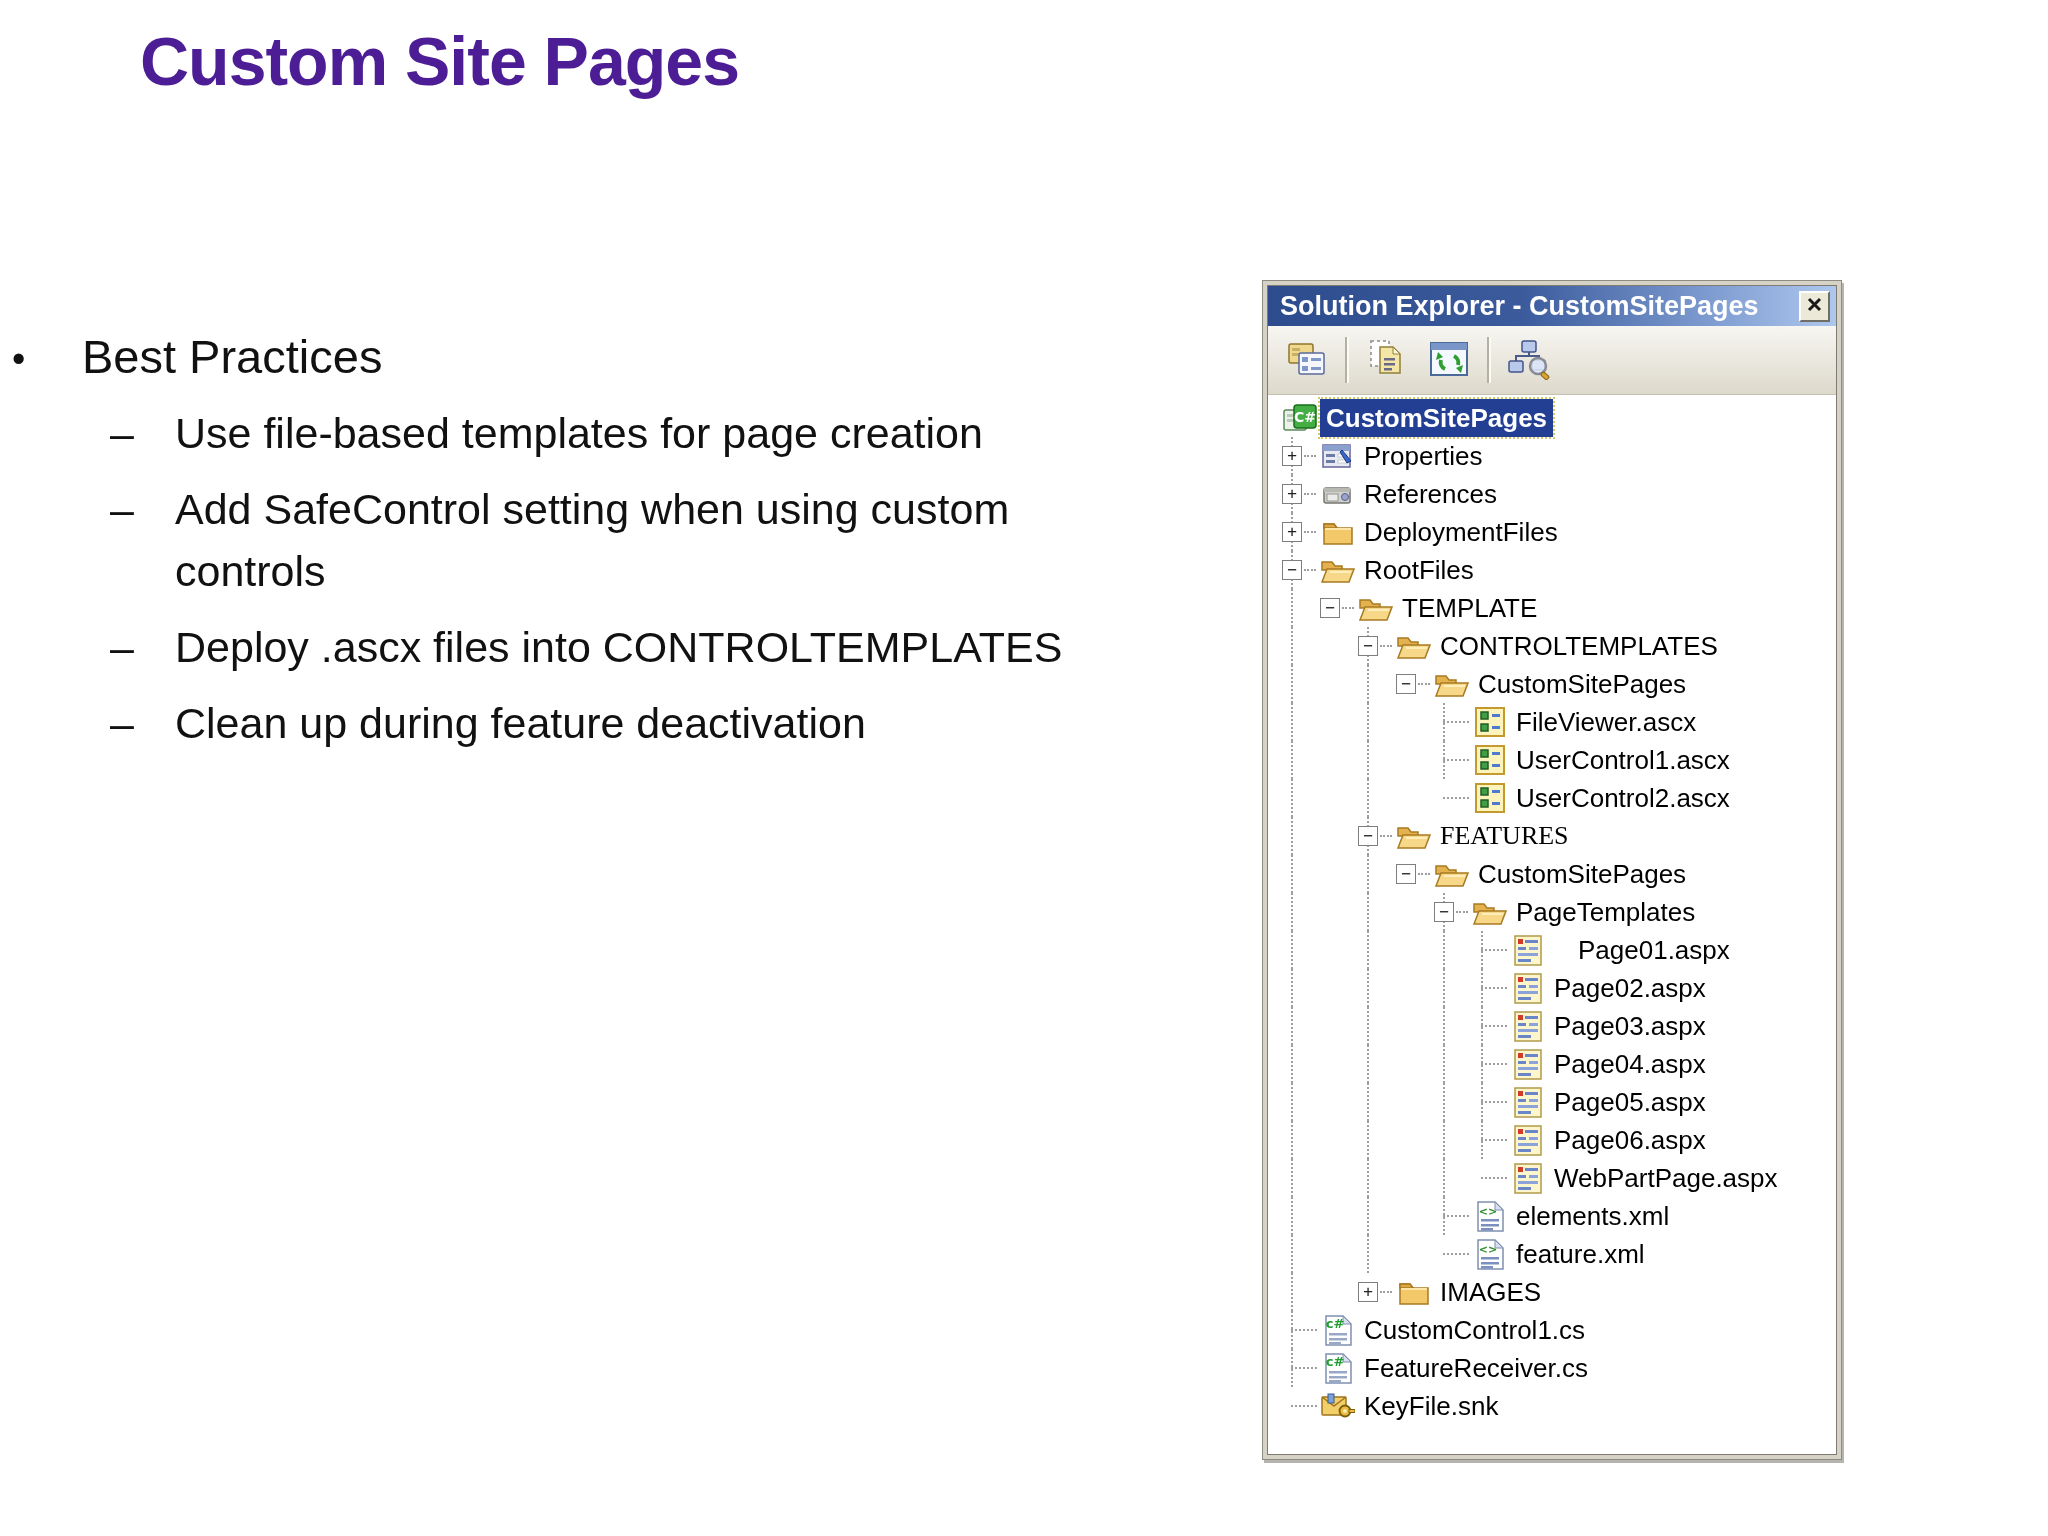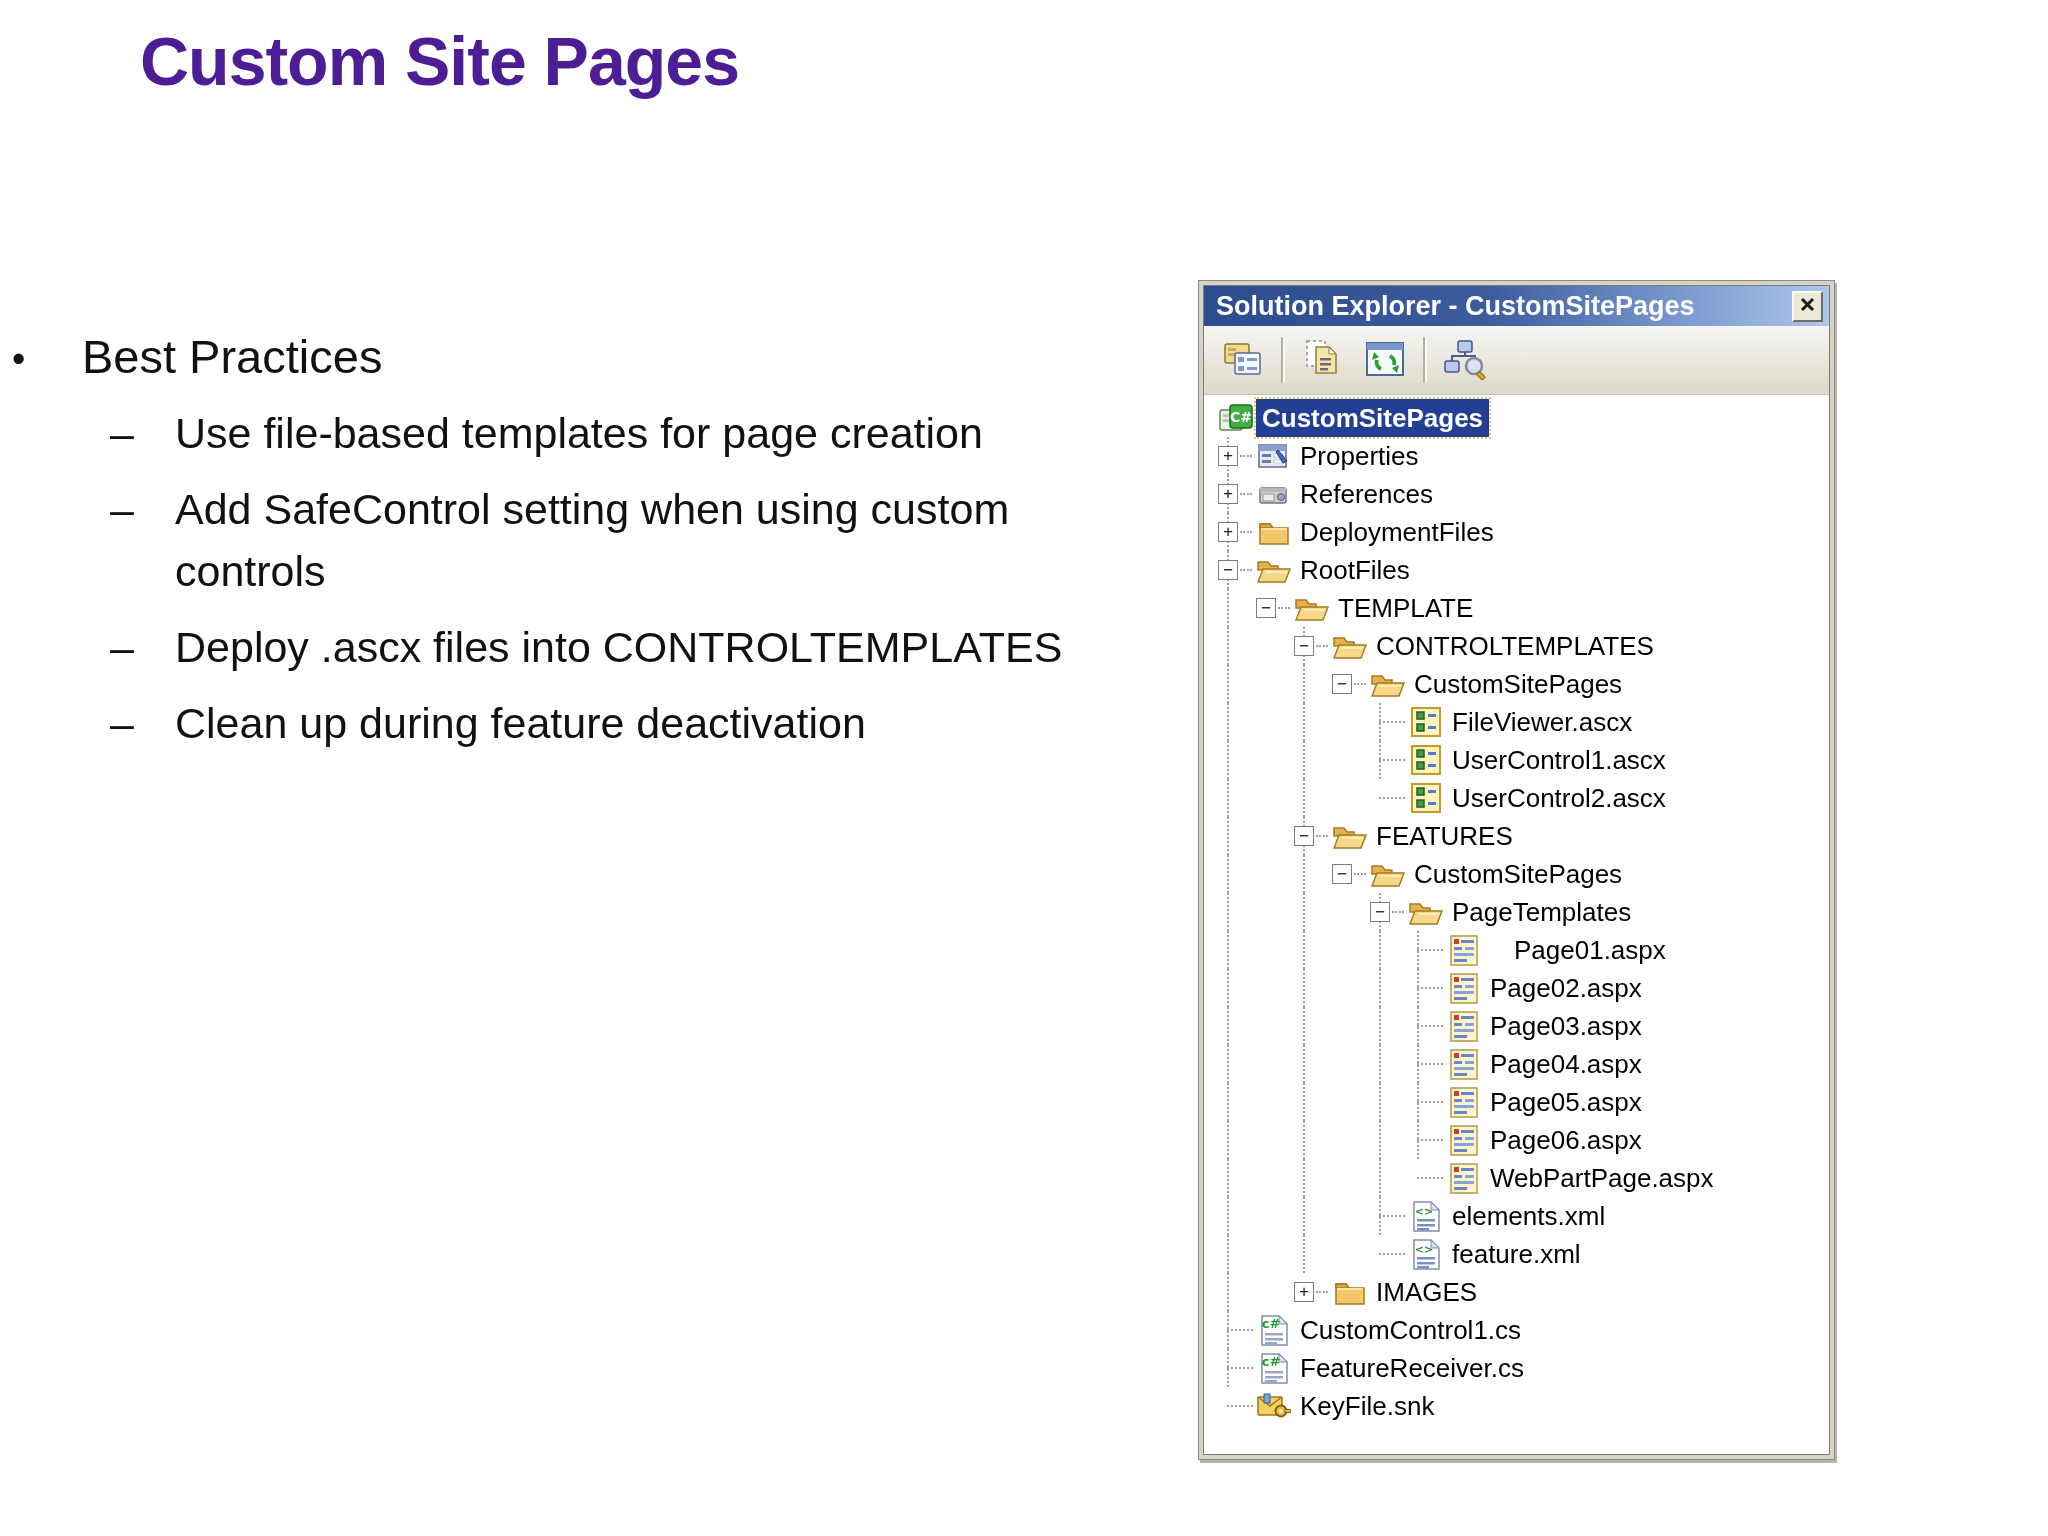--- a/index.html
+++ b/index.html
@@ -12,21 +12,21 @@
     position:absolute;left:140px;top:22px;margin:0;
     font-size:68px;font-weight:bold;letter-spacing:-1px;color:#4c1d95;
   }
   .bullets{position:absolute;left:0;top:328px;width:1180px;}
   .b1{position:relative;padding-left:82px;font-size:47px;line-height:58px;margin-bottom:16px;}
   .b1 .mark{position:absolute;left:12px;top:2px;font-size:38px;}
   .b2{position:relative;padding-left:175px;font-size:43px;line-height:62px;margin-bottom:14px;width:1120px;box-sizing:border-box;}
   .b2 .mark{position:absolute;left:110px;top:0;}
   
   .sx{
-    position:absolute;left:1198px;top:280px;width:637px;height:1180px;
+    position:absolute;left:1262px;top:280px;width:580px;height:1180px;
     background:#d6d2c6;border:1px solid #8e8c82;padding:4px;box-sizing:border-box;
     box-shadow:2px 3px 0 rgba(120,118,108,.55);
   }
   .sx-inner{height:100%;display:flex;flex-direction:column;border:1px solid #7e7c72;background:#ece9dd;box-sizing:border-box;}
   .sx-titlebar{
     height:40px;flex:0 0 40px;display:flex;align-items:center;
     background:linear-gradient(90deg,#2d4c8d 0%,#3b5b9d 45%,#7e9cd0 78%,#aec7ee 100%);
     color:#fff;font-weight:bold;font-size:27px;padding:0 6px 0 12px;
   }
   .sx-titlebar .txt{flex:1;white-space:nowrap;overflow:hidden;}
@@ -294,21 +294,21 @@
             <i class="guide" style="left: 99px;"></i>
             <span class="expbox" style="left: 90px;">−</span>
             <i class="hdots" style="left: 112px; width: 12px;"></i>
             <span class="ticon" style="left: 128px;">
               <svg width="34" height="27" viewBox="0 0 34 27">
                 <path d="M1 5 h10 l3 4 h7 v4 H1 z" fill="#e3b24e" stroke="#a87a20" stroke-width="1.5"></path>
                 <path d="M8 12 h25 l-5 13 H1 l5 -13 z" fill="#f7d889" stroke="#a87a20" stroke-width="1.5"></path>
                 <path d="M9 15 h21" stroke="#ffeebb" stroke-width="2"></path>
               </svg>
             </span>
-            <span class="tlabel" style="left: 166px;">FEATURES</span>
+            <span class="tlabel" style="left: 166px; font-family: Liberation Serif, serif;">FEATURES</span>
           </div>
           <div class="trow">
             <i class="guide" style="left: 23px;"></i>
             <i class="guide" style="left: 99px;"></i>
             <span class="expbox" style="left: 128px;">−</span>
             <i class="hdots" style="left: 150px; width: 12px;"></i>
             <span class="ticon" style="left: 166px;">
               <svg width="34" height="27" viewBox="0 0 34 27">
                 <path d="M1 5 h10 l3 4 h7 v4 H1 z" fill="#e3b24e" stroke="#a87a20" stroke-width="1.5"></path>
                 <path d="M8 12 h25 l-5 13 H1 l5 -13 z" fill="#f7d889" stroke="#a87a20" stroke-width="1.5"></path>

